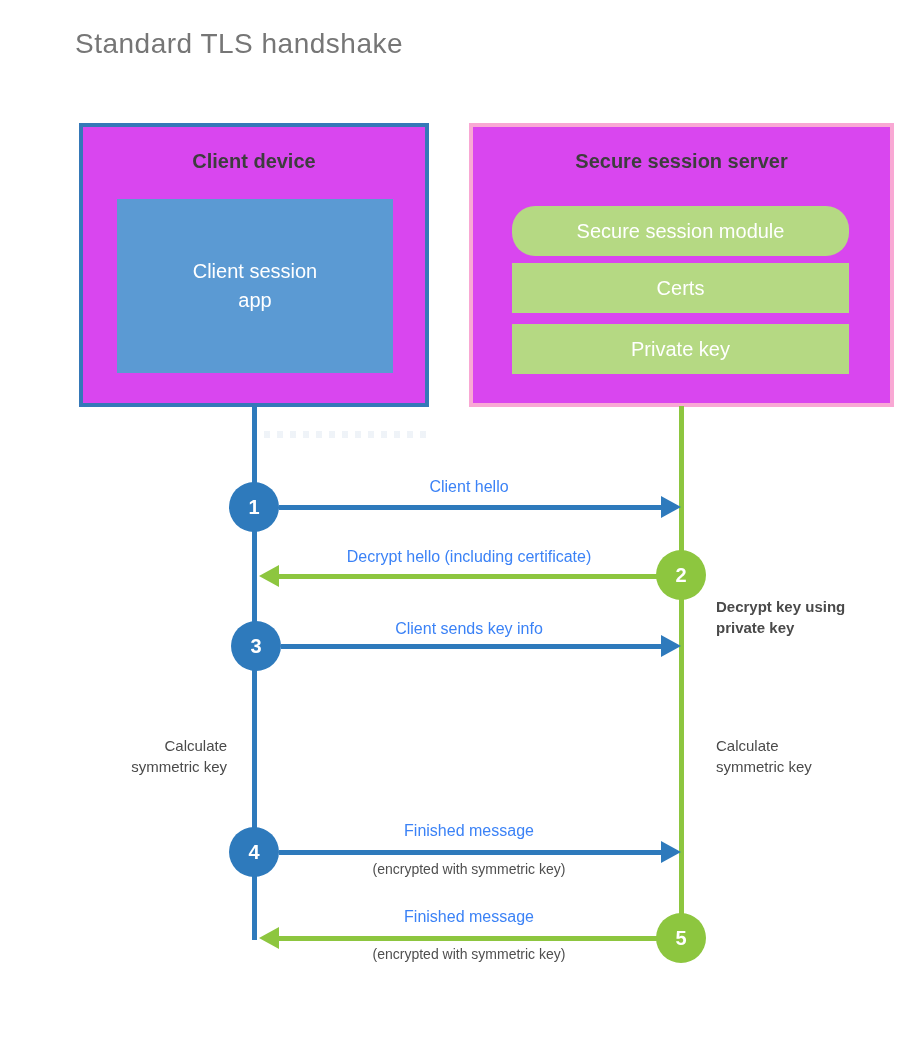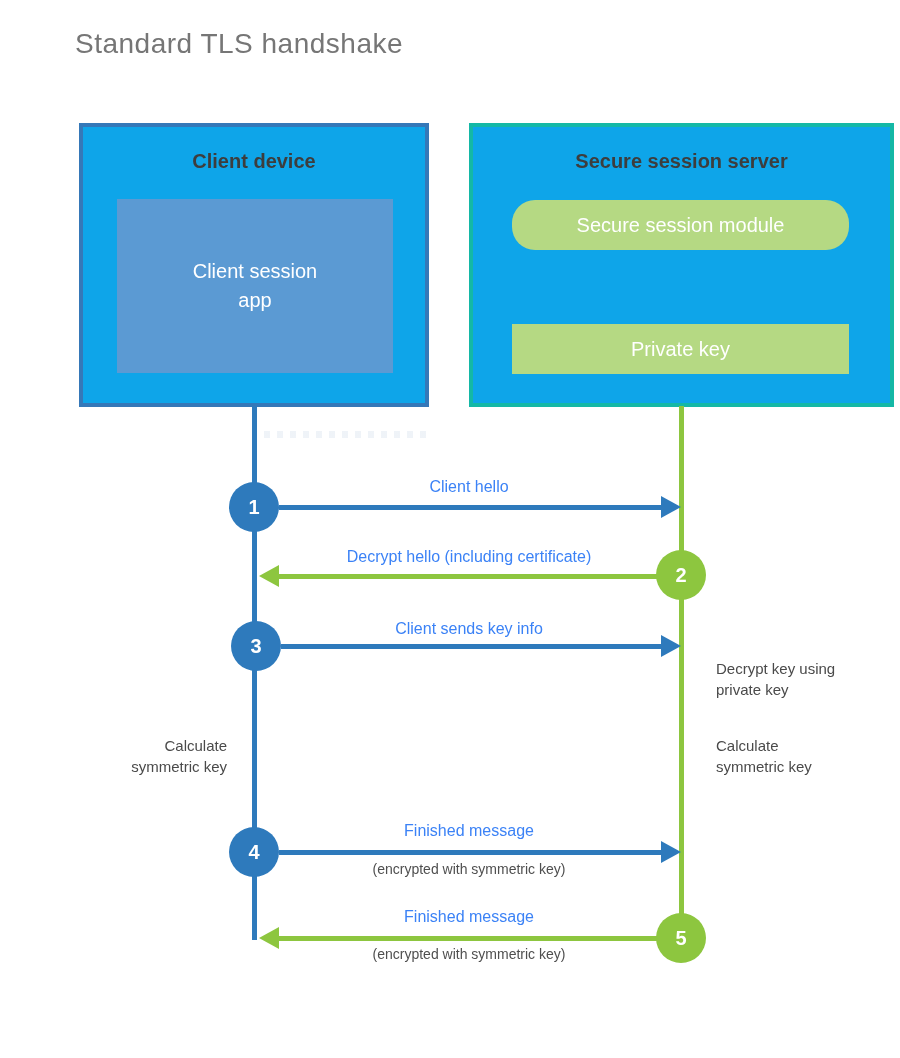--- a/index.html
+++ b/index.html
@@ -4,36 +4,36 @@
 <style>
   html,body { margin:0; padding:0; background:#ffffff; }
   body { font-family: "Liberation Sans", "DejaVu Sans", sans-serif; }
   .canvas { position:relative; width:900px; height:1058px; background:#ffffff; overflow:hidden;margin-left:39px; }
 
   .page-title {
     position:absolute; left:36px; top:28px; margin:0;
     font-size:28px; font-weight:300; color:#767676; letter-spacing:0.5px;
   }
 
-  .outer-box { position:absolute; top:123px; height:284px; box-sizing:border-box; background:#0ea5e9; }
+  .outer-box { position:absolute; top:123px; height:284px; box-sizing:border-box; background:#d946ef; }
   .client-outer { left:40px;  width:350px; border:4px solid #3578b8; }
-  .server-outer { left:430px; width:425px; border:4px solid #14b8a6; }
+  .server-outer { left:430px; width:425px; border:4px solid #f9a8d4; }
   .box-title { margin-top:23px; text-align:center; font-size:20px; font-weight:bold; color:#3d3d3d; }
 
   .client-module {
     position:absolute; left:34px; top:72px; width:276px; height:174px;
     background:#5b9ad3; color:#ffffff; font-size:20px; line-height:1.45;
     display:flex; align-items:center; justify-content:center; text-align:center; white-space:pre-line;
   }
   .server-module {
     position:absolute; left:39px; width:337px; height:50px;
     background:#b5d983; color:#ffffff; font-size:20px;
     display:flex; align-items:center; justify-content:center;
   }
-  .sm1 { top:73px;border-radius:23px; } .sm2 { top:136px; } .sm3 { top:197px; }
+  .sm1 { top:79px;border-radius:23px; } .sm2 { top:136px; } .sm3 { top:197px; }
 
   .vline { position:absolute; width:5px; z-index:1; }
   .vline.blue  { background:#2e7abc; left:213px; top:406px; height:534px; }
   .vline.green { background:#8dc63f; left:640px; top:406px; height:532px; }
 
   .ghost-dashes {
     position:absolute; left:225px; top:431px; width:162px; height:7px; z-index:0;
     background:repeating-linear-gradient(90deg, rgba(100,140,185,0.10) 0 6px, transparent 6px 13px);
   }
 
@@ -68,20 +68,21 @@
 
   <div class="outer-box client-outer">
     <div class="box-title">Client device</div>
     <div class="client-module">Client session
 app</div>
   </div>
 
   <div class="outer-box server-outer">
     <div class="box-title">Secure session server</div>
     <div class="server-module sm1">Secure session module</div>
+    <div class="server-module sm2">Certs</div>
     <div class="server-module sm3">Private key</div>
   </div>
 
   <div class="vline blue"></div>
   <div class="vline green"></div>
   <div class="ghost-dashes"></div>
 
   <div class="circle blue" style="left:190px; top:482px;">1</div>
   <div class="shaft blue" style="left:240px; top:505px; width:382px;"></div>
   <div class="head right" style="left:622px; top:496px;"></div>
@@ -90,21 +91,21 @@
   <div class="circle green" style="left:617px; top:550px;">2</div>
   <div class="shaft green" style="left:240px; top:574px; width:378px;"></div>
   <div class="head left" style="left:220px; top:565px;"></div>
   <div class="label" style="top:548px;">Decrypt hello (including certificate)</div>
 
   <div class="circle blue" style="left:192px; top:621px;">3</div>
   <div class="shaft blue" style="left:242px; top:644px; width:380px;"></div>
   <div class="head right" style="left:622px; top:635px;"></div>
   <div class="label" style="top:620px;">Client sends key info</div>
 
-  <div class="note right" style="top:658px;">Decrypt key using
+  <div class="note right" style="top:596px;font-weight:bold;">Decrypt key using
 private key</div>
   <div class="note left" style="top:735px;">Calculate
 symmetric key</div>
   <div class="note right" style="top:735px;">Calculate
 symmetric key</div>
 
   <div class="circle blue" style="left:190px; top:827px;">4</div>
   <div class="shaft blue" style="left:240px; top:850px; width:382px;"></div>
   <div class="head right" style="left:622px; top:841px;"></div>
   <div class="label" style="top:822px;">Finished message</div>

